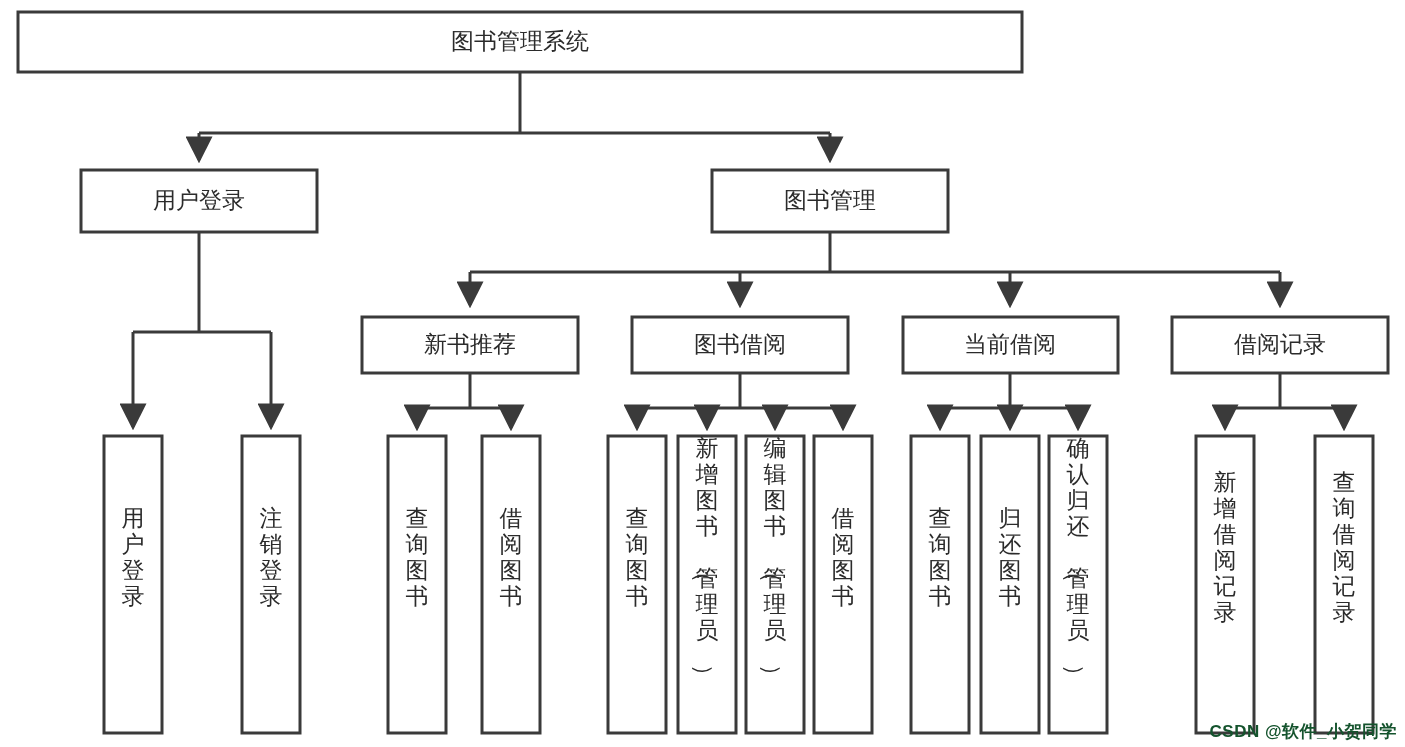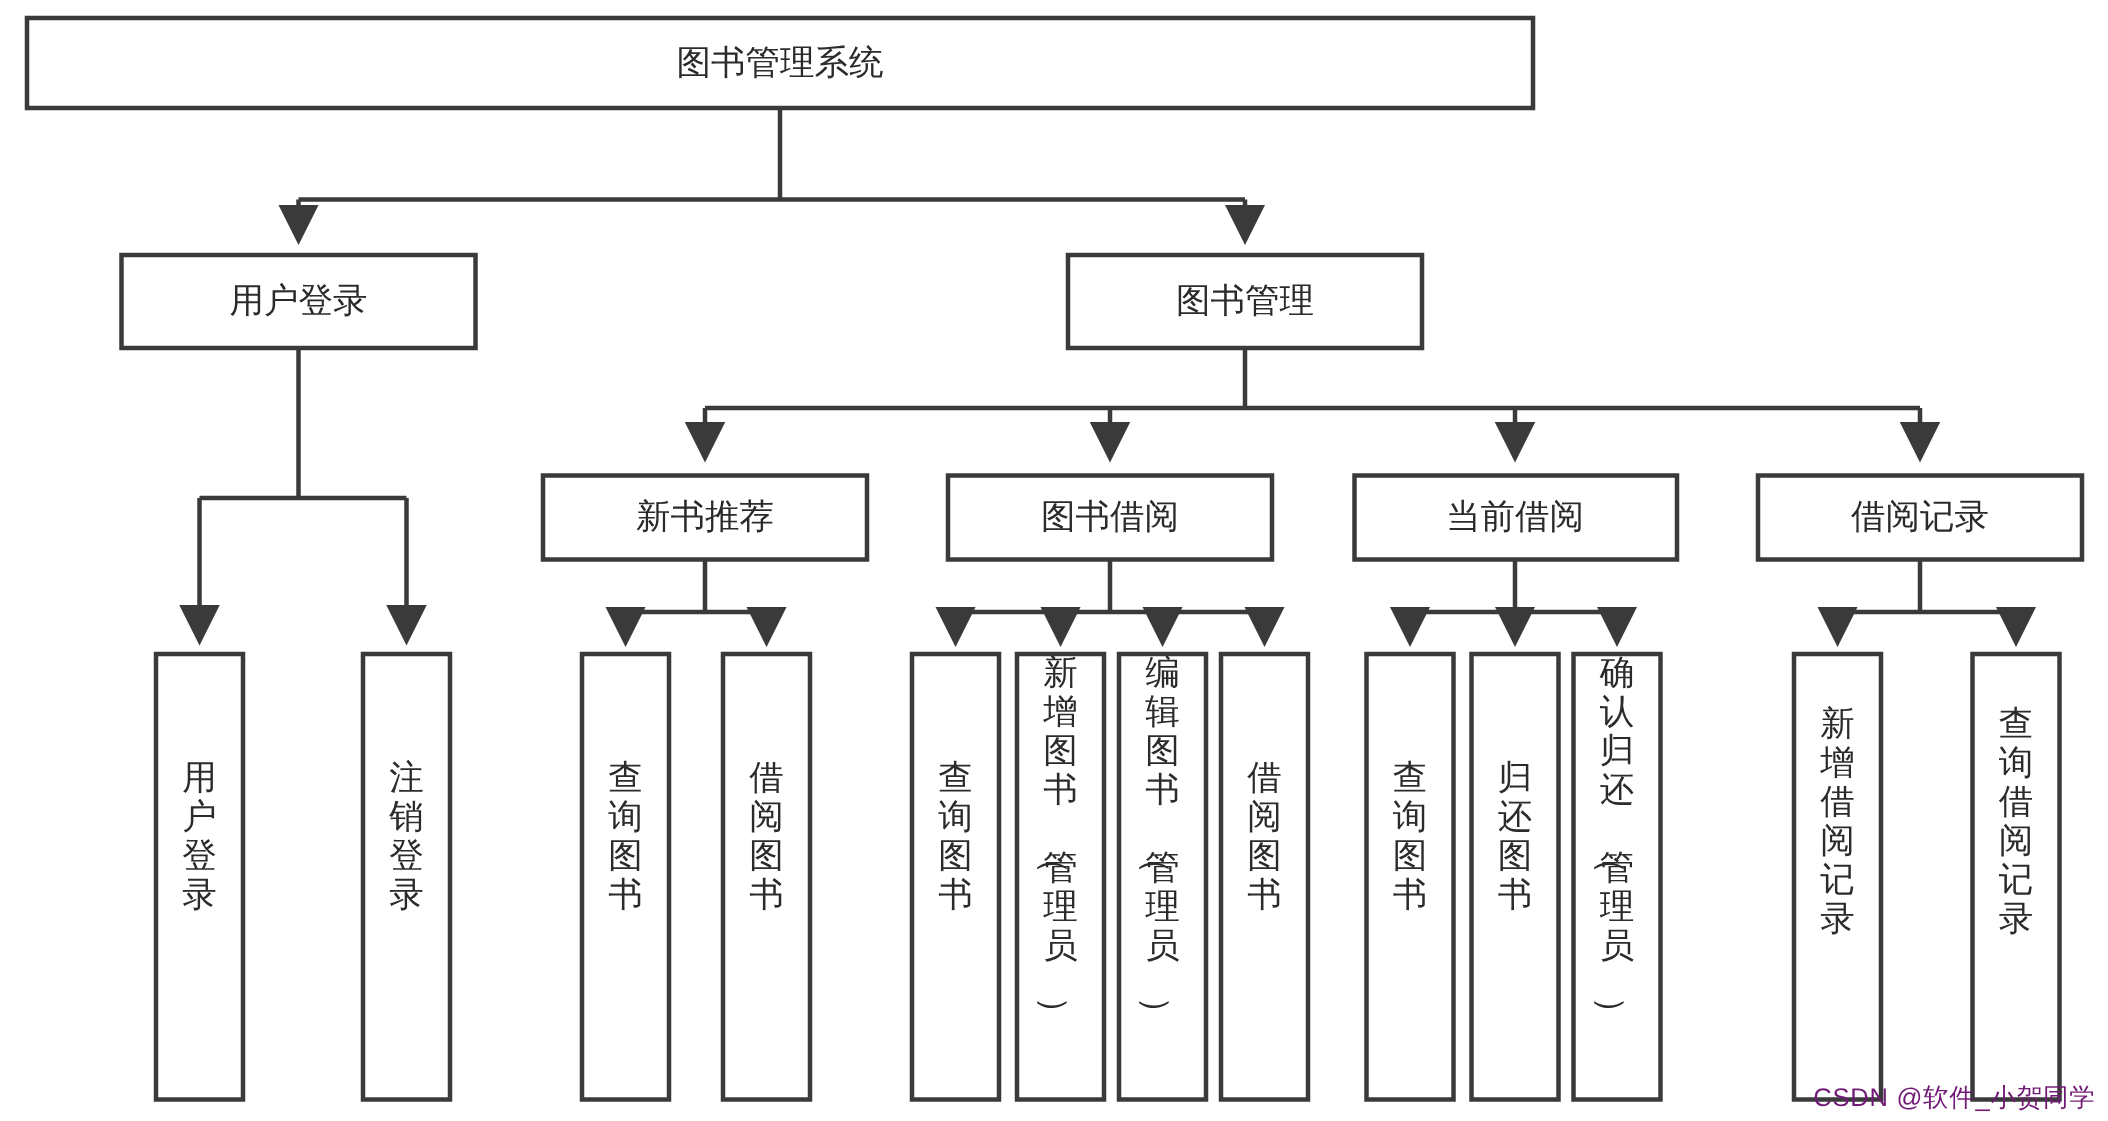--- a/index.html
+++ b/index.html
@@ -47,23 +47,24 @@
   .arrow-head {
     fill: #3a3a3a;
     stroke: none;
   }
   .watermark-text {
     position: absolute;
     right: 8px;
     bottom: 4px;
     font-family: "Liberation Sans", "DejaVu Sans", sans-serif;
     font-size: 17px;
-    color: #701a75;
+    color: #14532d;
     white-space: nowrap;
     letter-spacing: 0.5px;
+    font-weight: bold;
   }
 </style>
 </head>
 <body>
 
 <svg id="diagram" viewBox="0 0 1405 747">
 
   <defs>
     <marker id="arrow" viewBox="0 0 12 12" refX="10.5" refY="6" markerWidth="9" markerHeight="9" orient="auto-start-reverse">
       <path d="M 0 0 L 12 6 L 0 12 z" class="arrow-head"></path>

